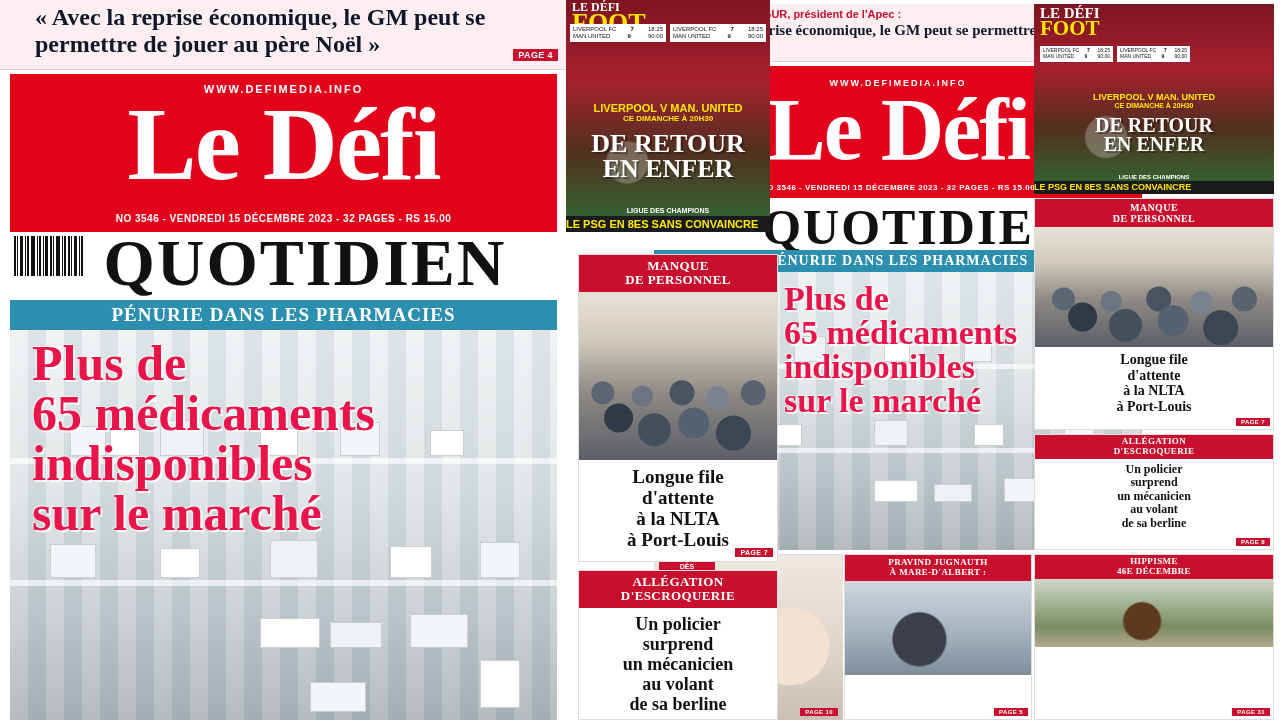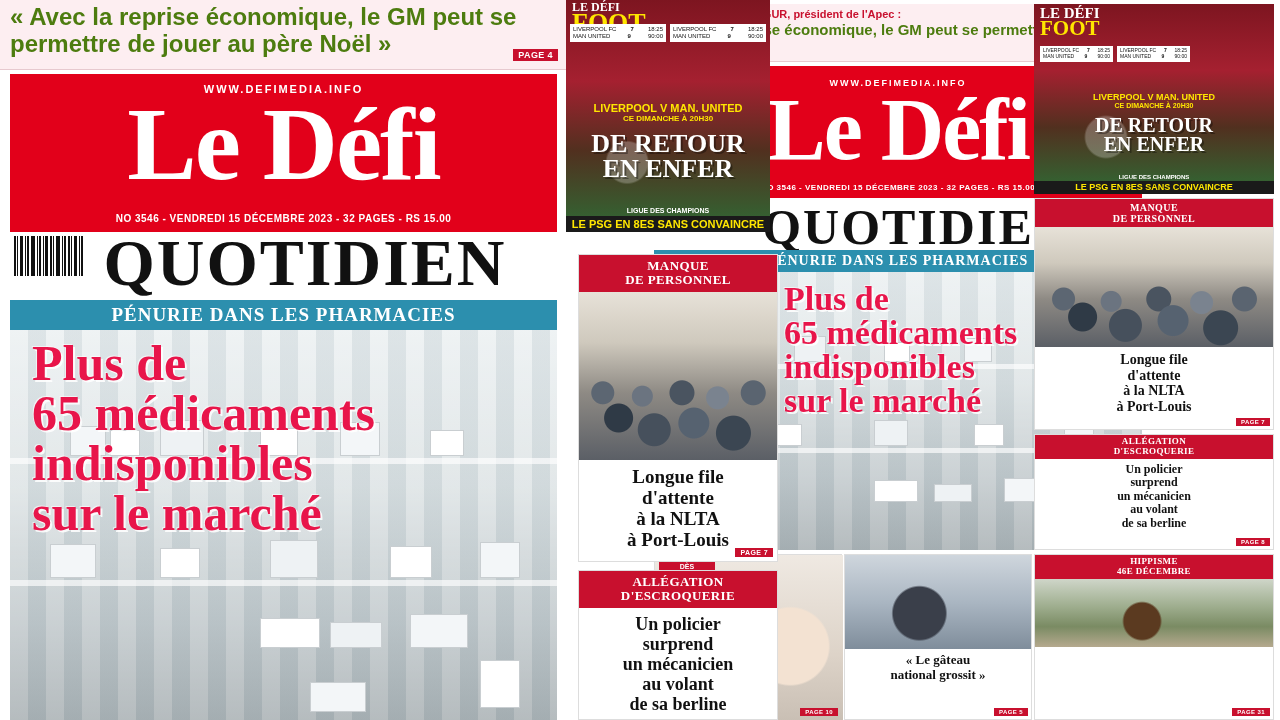--- a/index.html
+++ b/index.html
@@ -15,24 +15,25 @@
   .left-panel { position: relative; width: 570px; height: 720px; overflow: hidden; background:#fff; }
   .right-panel { position: relative; width: 710px; height: 720px; overflow: hidden; background:#fff; border-left:2px solid #fff; }
 
   
   .kicker-band {
     background: #fdeef1;
     border-bottom: 1px solid #e7c9cf;
   }
   .kicker-name { color:#c8102e; font-weight:bold; }
   .kicker-quote {
-    font-family: Liberation Sans, sans-serif;
+    font-family: Liberation Serif, serif;
     font-weight: bold;
-    color: #4d7c0f;
+    color: #0f172a;
     line-height: 1.12;
+    margin-left: 25px;
   }
   .page-tag {
     display:inline-block; background:#c8102e; color:#fff; font-weight:bold;
     letter-spacing:.4px; padding:1px 5px; vertical-align:middle;
   }
   .masthead-red { background:#e2001a; position:relative; }
   .masthead-url {
     color:#fff; text-align:center; font-weight:bold; letter-spacing:2px;
   }
   .masthead-logo {
@@ -87,21 +88,21 @@
     background:#fff; color:#111; flex:1; padding:2px 3px;
   }
   .score-line { display:flex; justify-content:space-between; align-items:center; line-height:1.15; }
   .score-line b { font-weight:bold; }
   .foot-head {
     font-family:"Liberation Serif", serif; font-weight:bold; color:#fff;
     line-height:.95; text-align:center;
     text-shadow: 2px 2px 0 rgba(0,0,0,.35);
   }
   .foot-yellow { color:#ffe600; }
-  .foot-strip { background:#1a1a1a; color:#ffe600; font-weight:bold; text-align:center; }
+  .foot-strip { background:#1a1a1a; color:#ffe600; font-weight:bold; }
   .foot-ligue { color:#fff; font-weight:bold; text-align:center; }
 
   
   .ph { position:absolute; inset:0; }
   .ph-crowd {
     background:
       radial-gradient(circle at 20% 75%, #2f3a46 0 14px, transparent 15px),
       radial-gradient(circle at 38% 82%, #46505c 0 16px, transparent 17px),
       radial-gradient(circle at 58% 78%, #566270 0 15px, transparent 16px),
       radial-gradient(circle at 78% 84%, #3b4652 0 17px, transparent 18px),
@@ -307,26 +308,26 @@
       <div class="teaser-cap" style="position:absolute;left:4px;bottom:14px;width:112px;font-size:13px;background:rgba(255,255,255,.82);">
         <div>« Keep Fit » :</div>
         <div>une nouvelle</div>
         <div>production</div>
         <div>de Défi Digital</div>
       </div>
       <span class="page-tag" style="font-size:6px;position:absolute;right:3px;bottom:3px;">PAGE 10</span>
     </div>
 
     <div class="teaser" style="position:absolute;left:272px;top:554px;width:188px;height:166px;border:1px solid #ddd;">
+      <div class="teaser-head" style="font-size:9px;padding:3px 2px;">
+        <div>PRAVIND JUGNAUTH</div>
+        <div>À MARE-D'ALBERT :</div>
+      </div>
       <div class="teaser-photo" style="height:94px;">
         <div class="ph ph-podium"></div>
-      </div>
-      <div class="teaser-cap" style="font-size:13px;padding:4px 3px 0 3px;">
-        <div>« Le gâteau</div>
-        <div>national grossit »</div>
       </div>
       <span class="page-tag" style="font-size:6px;position:absolute;right:3px;bottom:3px;">PAGE 5</span>
     </div>
 
     <div class="foot-box" style="position:absolute;left:462px;top:4px;width:240px;height:190px;">
       <div class="ph ph-stadium"></div>
       <div class="foot-logo" style="position:absolute;left:6px;top:3px;font-size:15px;">
         <div class="defi">LE DÉFI</div>
         <div class="foot" style="font-size:21px;">FOOT</div>
       </div>

